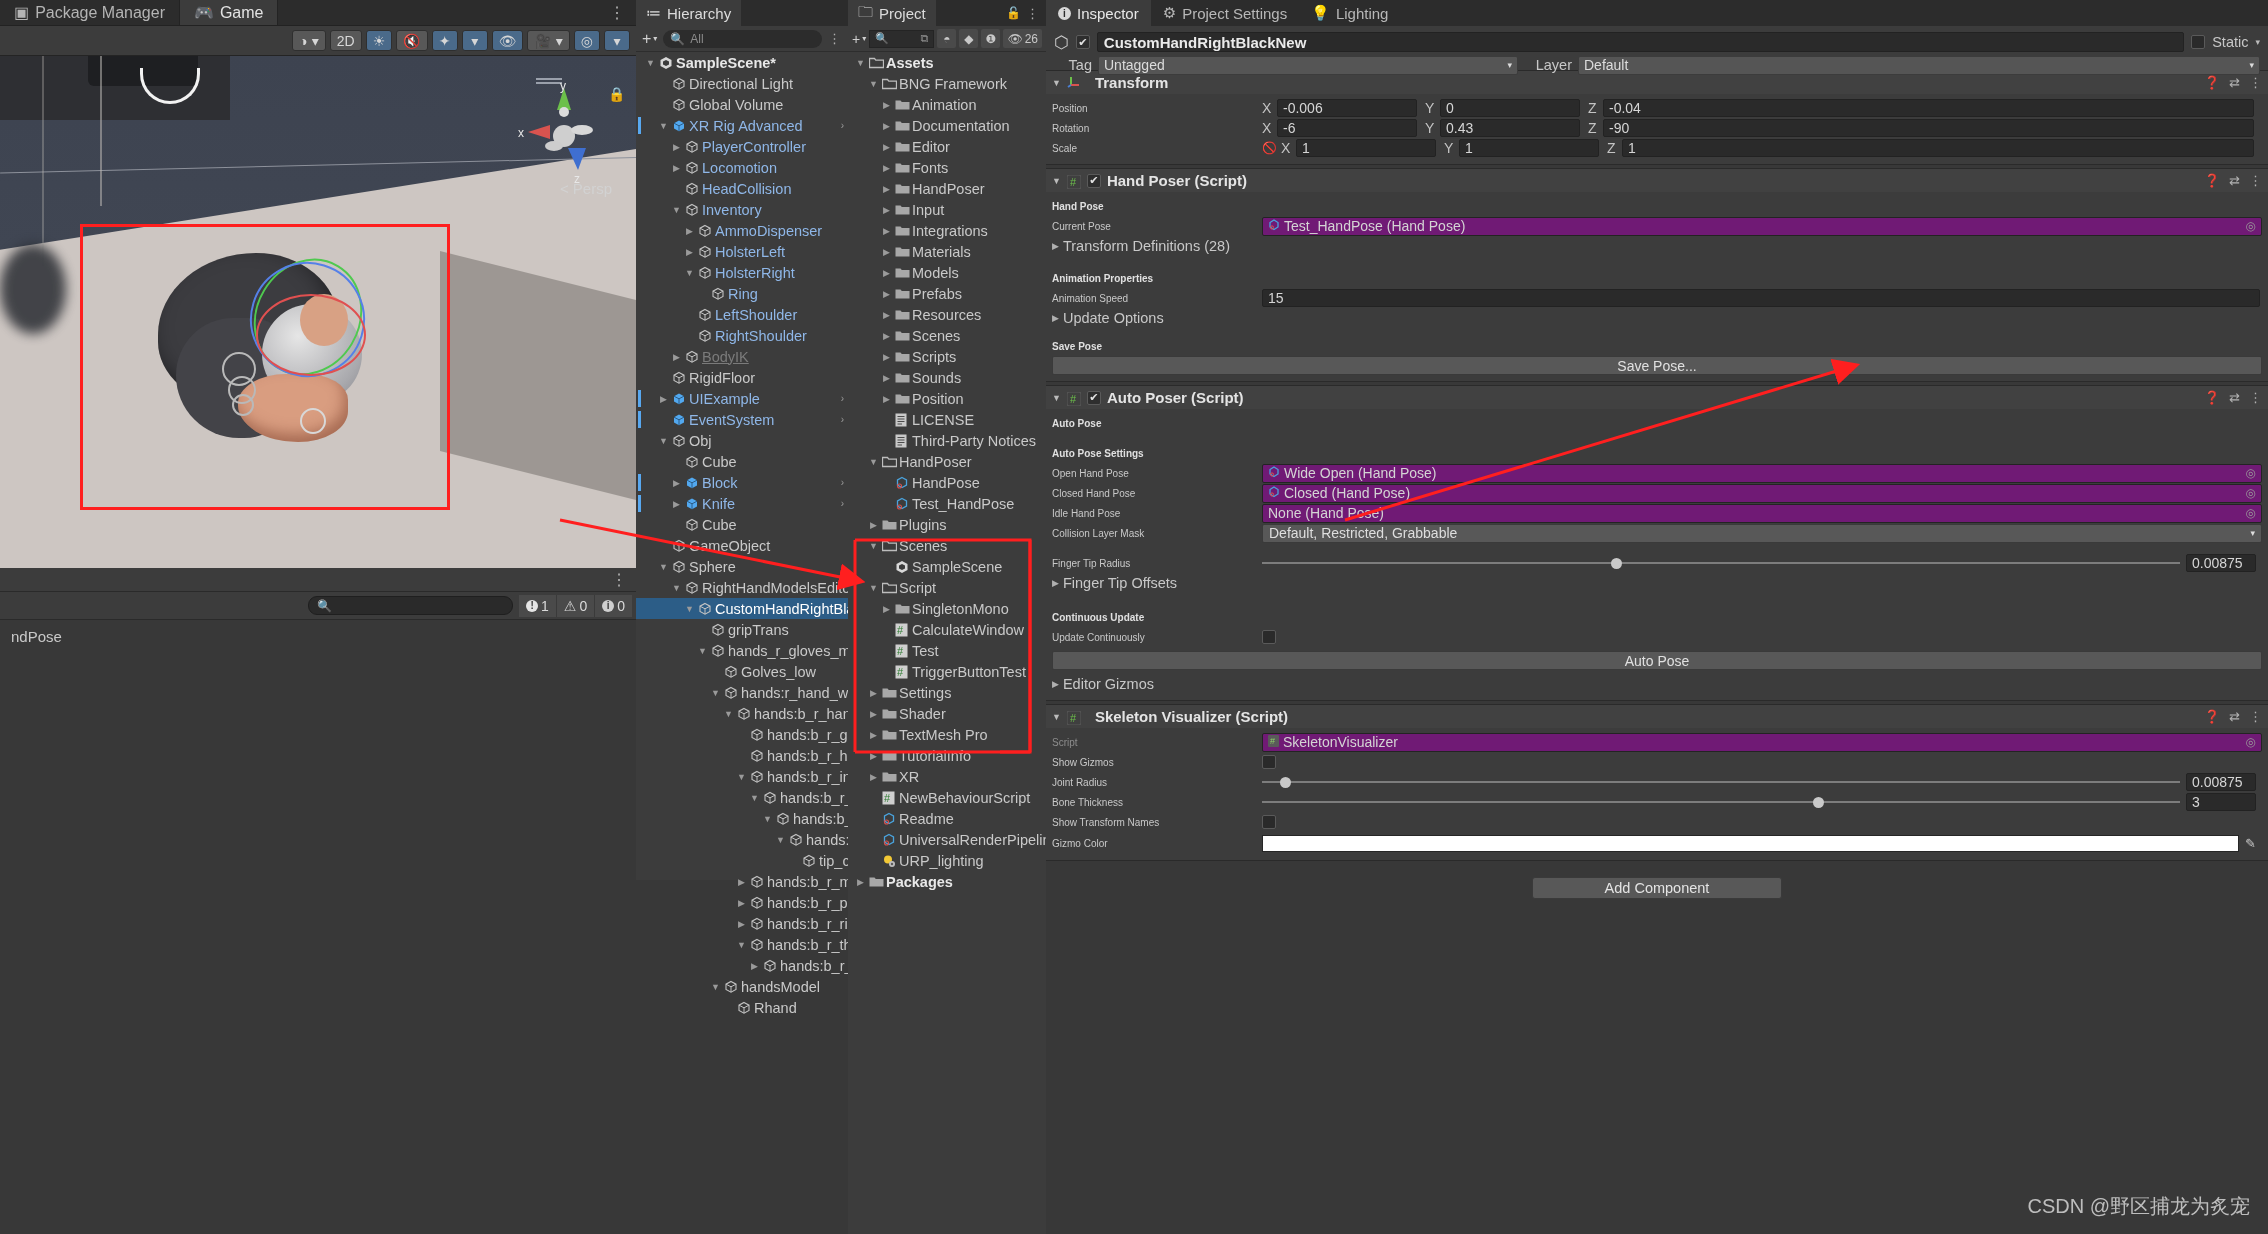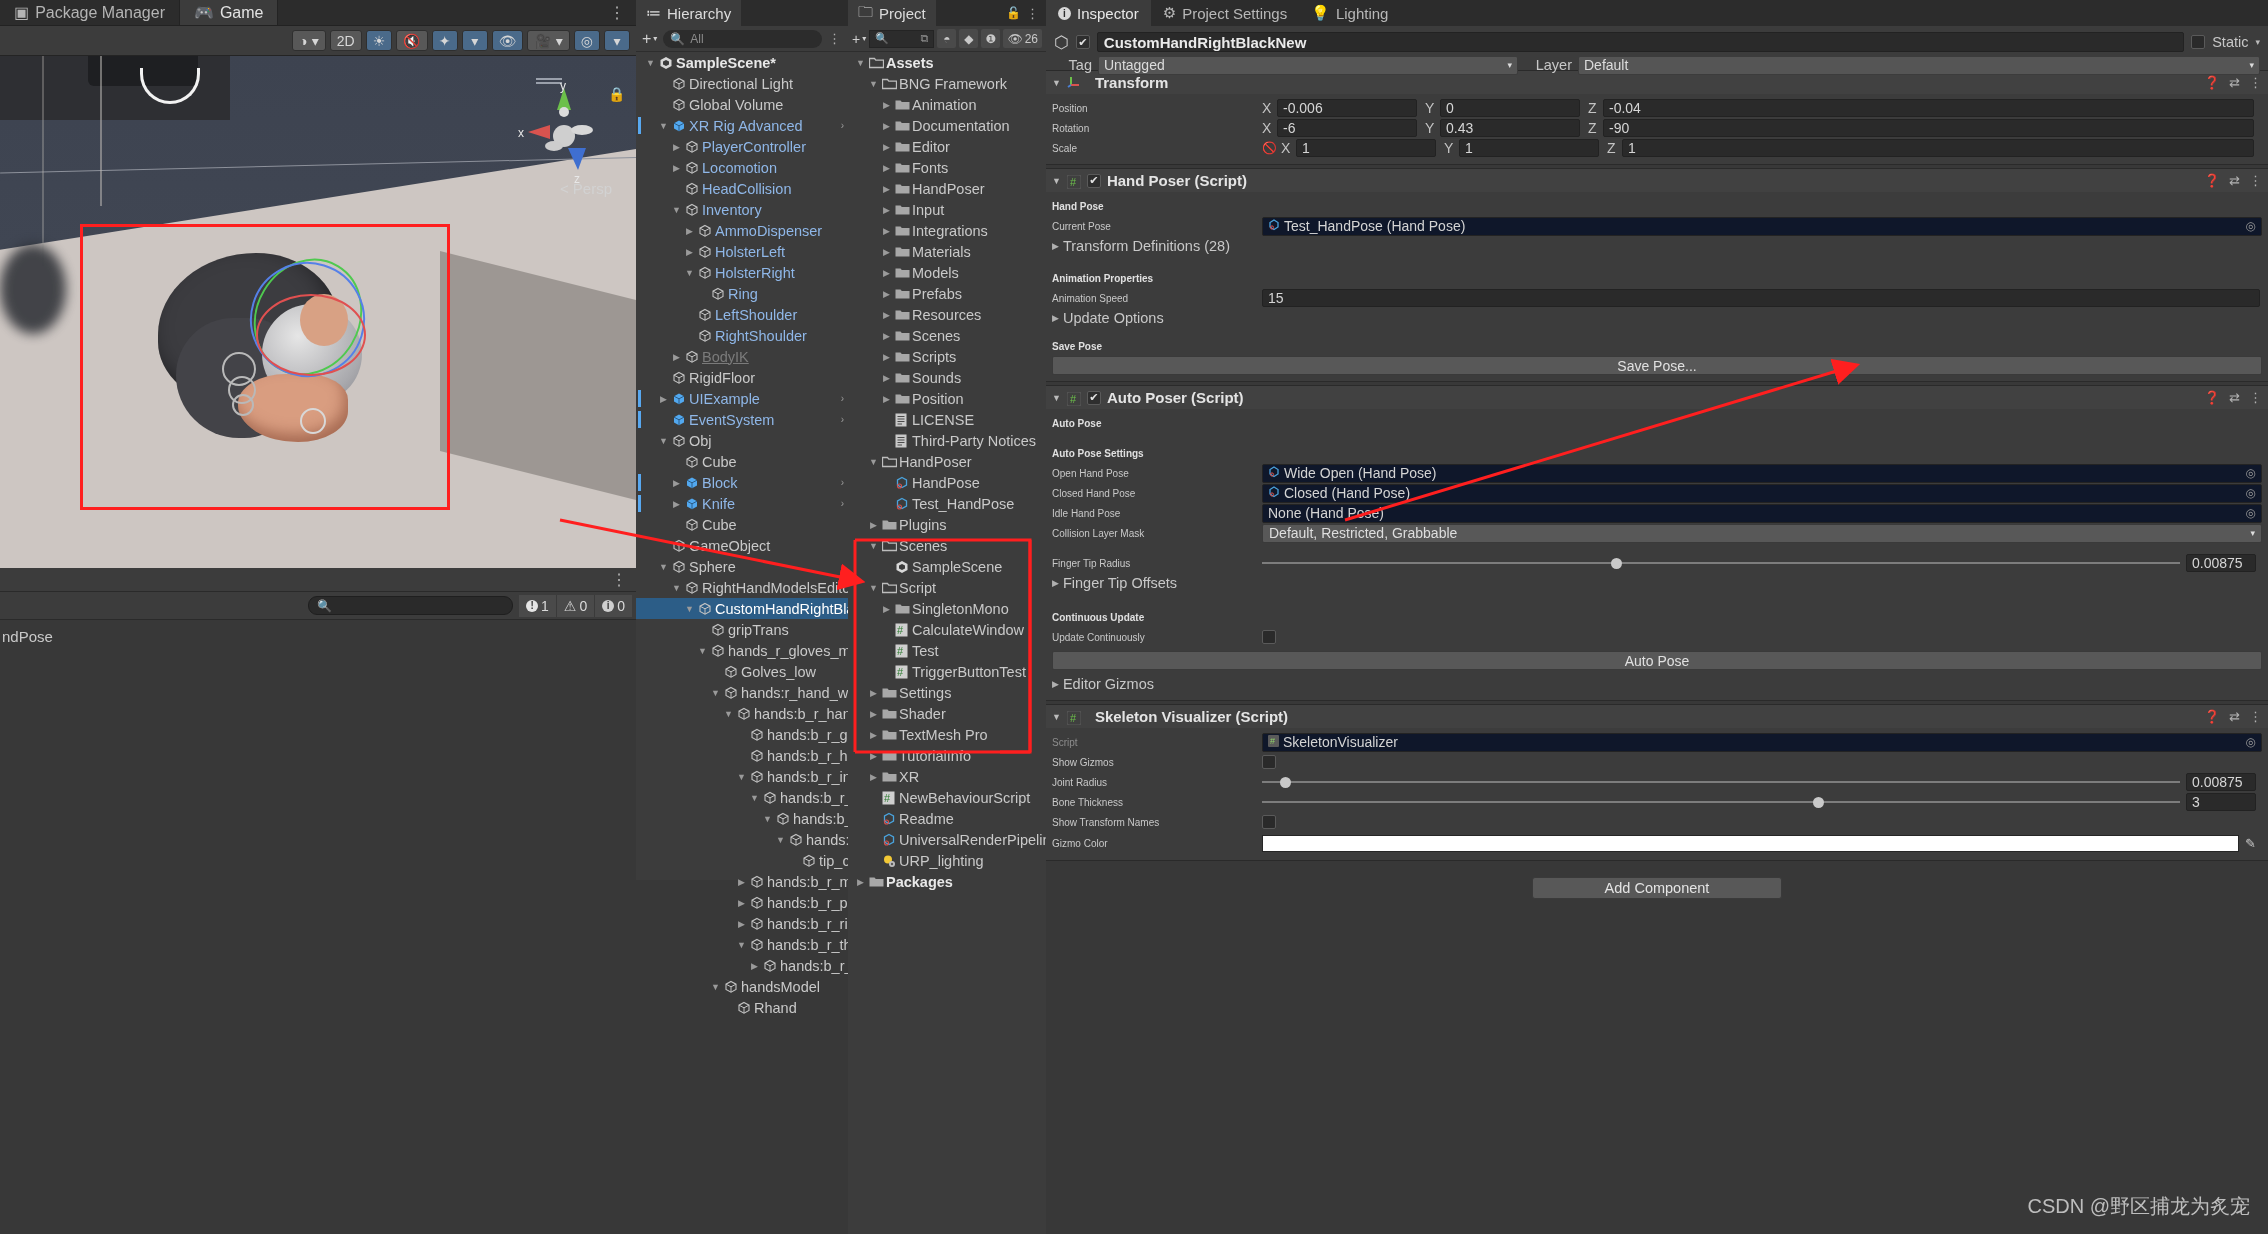--- a/index.html
+++ b/index.html
@@ -119,21 +119,21 @@
   .console-head { height: 24px; background: #3c3c3c; display:flex; align-items:center; justify-content:flex-end; padding-right:8px; border-bottom:1px solid #2a2a2a;}
   .console-tool {
     height: 28px; background: #3c3c3c; display:flex; align-items:center; justify-content:flex-end;
     gap: 0; padding-right: 4px; border-bottom:1px solid #2a2a2a;
   }
   .console-search {
     width: 205px; height: 19px; background: #2a2a2a; border:1px solid #1f1f1f; border-radius:9px;
     display:flex; align-items:center; gap:5px; padding:0 8px; font-size:12px; color:#888; margin-right:6px;
   }
   .cbadge { display:flex; align-items:center; gap:3px; padding:0 7px; height:22px; background:#4a4a4a; font-size:14px; color:#dadada; border-right:1px solid #3a3a3a;}
-  .console-body { padding: 8px 2px; font-size: 15px; color:#c9c9c9; }
+  .console-body { padding: 8px 11px; font-size: 15px; color:#c9c9c9; }
 
   
   .hierarchy { position: absolute; left: 636px; top: 0; width: 212px; height: 880px; background: #3c3c3c; }
   .hi-tabbar { height: 26px; background:#2c2c2c; display:flex; align-items:center; }
   .hi-tab { display:flex; align-items:center; gap:6px; padding:0 10px; height:26px; background:#3c3c3c; font-size:15px; color:#dcdcdc;}
   .hi-tool { height:26px; background:#3c3c3c; display:flex; align-items:center; gap:6px; padding:0 6px; border-bottom:1px solid #2d2d2d;}
   .plusbtn { font-size:16px; color:#d0d0d0; display:flex; align-items:center; gap:2px;}
   .hi-search { flex:1; height:18px; background:#2c2c2c; border-radius:9px; display:flex; align-items:center; gap:5px; padding:0 7px; font-size:12px; color:#8c8c8c;}
   .tree { position:relative; font-size:14.5px; }
   .trow {
@@ -185,21 +185,21 @@
   .plabel { width:210px; font-size:10px; color:#c9c9c9; flex:0 0 210px; }
   .plabel.bold { font-weight:bold; color:#e0e0e0; }
   .plabel.dim { color:#8d8d8d; }
   .vec { display:flex; align-items:center; gap:0; flex:1; }
   .axis { font-size:14px; color:#c4c4c4; width:15px; text-align:left; }
   .numfield {
     height:18px; background:#2a2a2a; border:1px solid #222; border-radius:2px;
     display:flex; align-items:center; padding:0 5px; font-size:14px; color:#d6d6d6; margin-right:8px;
   }
   .objfield {
-    flex:1; height:19px; background:#0f172a; border:1px solid #232323; border-radius:2px;
+    flex:1; height:19px; background:#701a75; border:1px solid #232323; border-radius:2px;
     display:flex; align-items:center; gap:4px; padding:0 5px; font-size:14px; color:#d4d4d4;
   }
   .objfield .dot { margin-left:auto; font-size:12px; color:#9a9a9a; }
   .fieldgrey {
     flex:1; height:19px; background:#585858; border:1px solid #3a3a3a; border-radius:2px;
     display:flex; align-items:center; justify-content:space-between; padding:0 6px; font-size:14px; color:#dedede;
   }
   .bigbtn {
     height:19px; background:#585858; border:1px solid #3a3a3a; border-radius:2px;
     display:flex; align-items:center; justify-content:center; font-size:14px; color:#e0e0e0;

